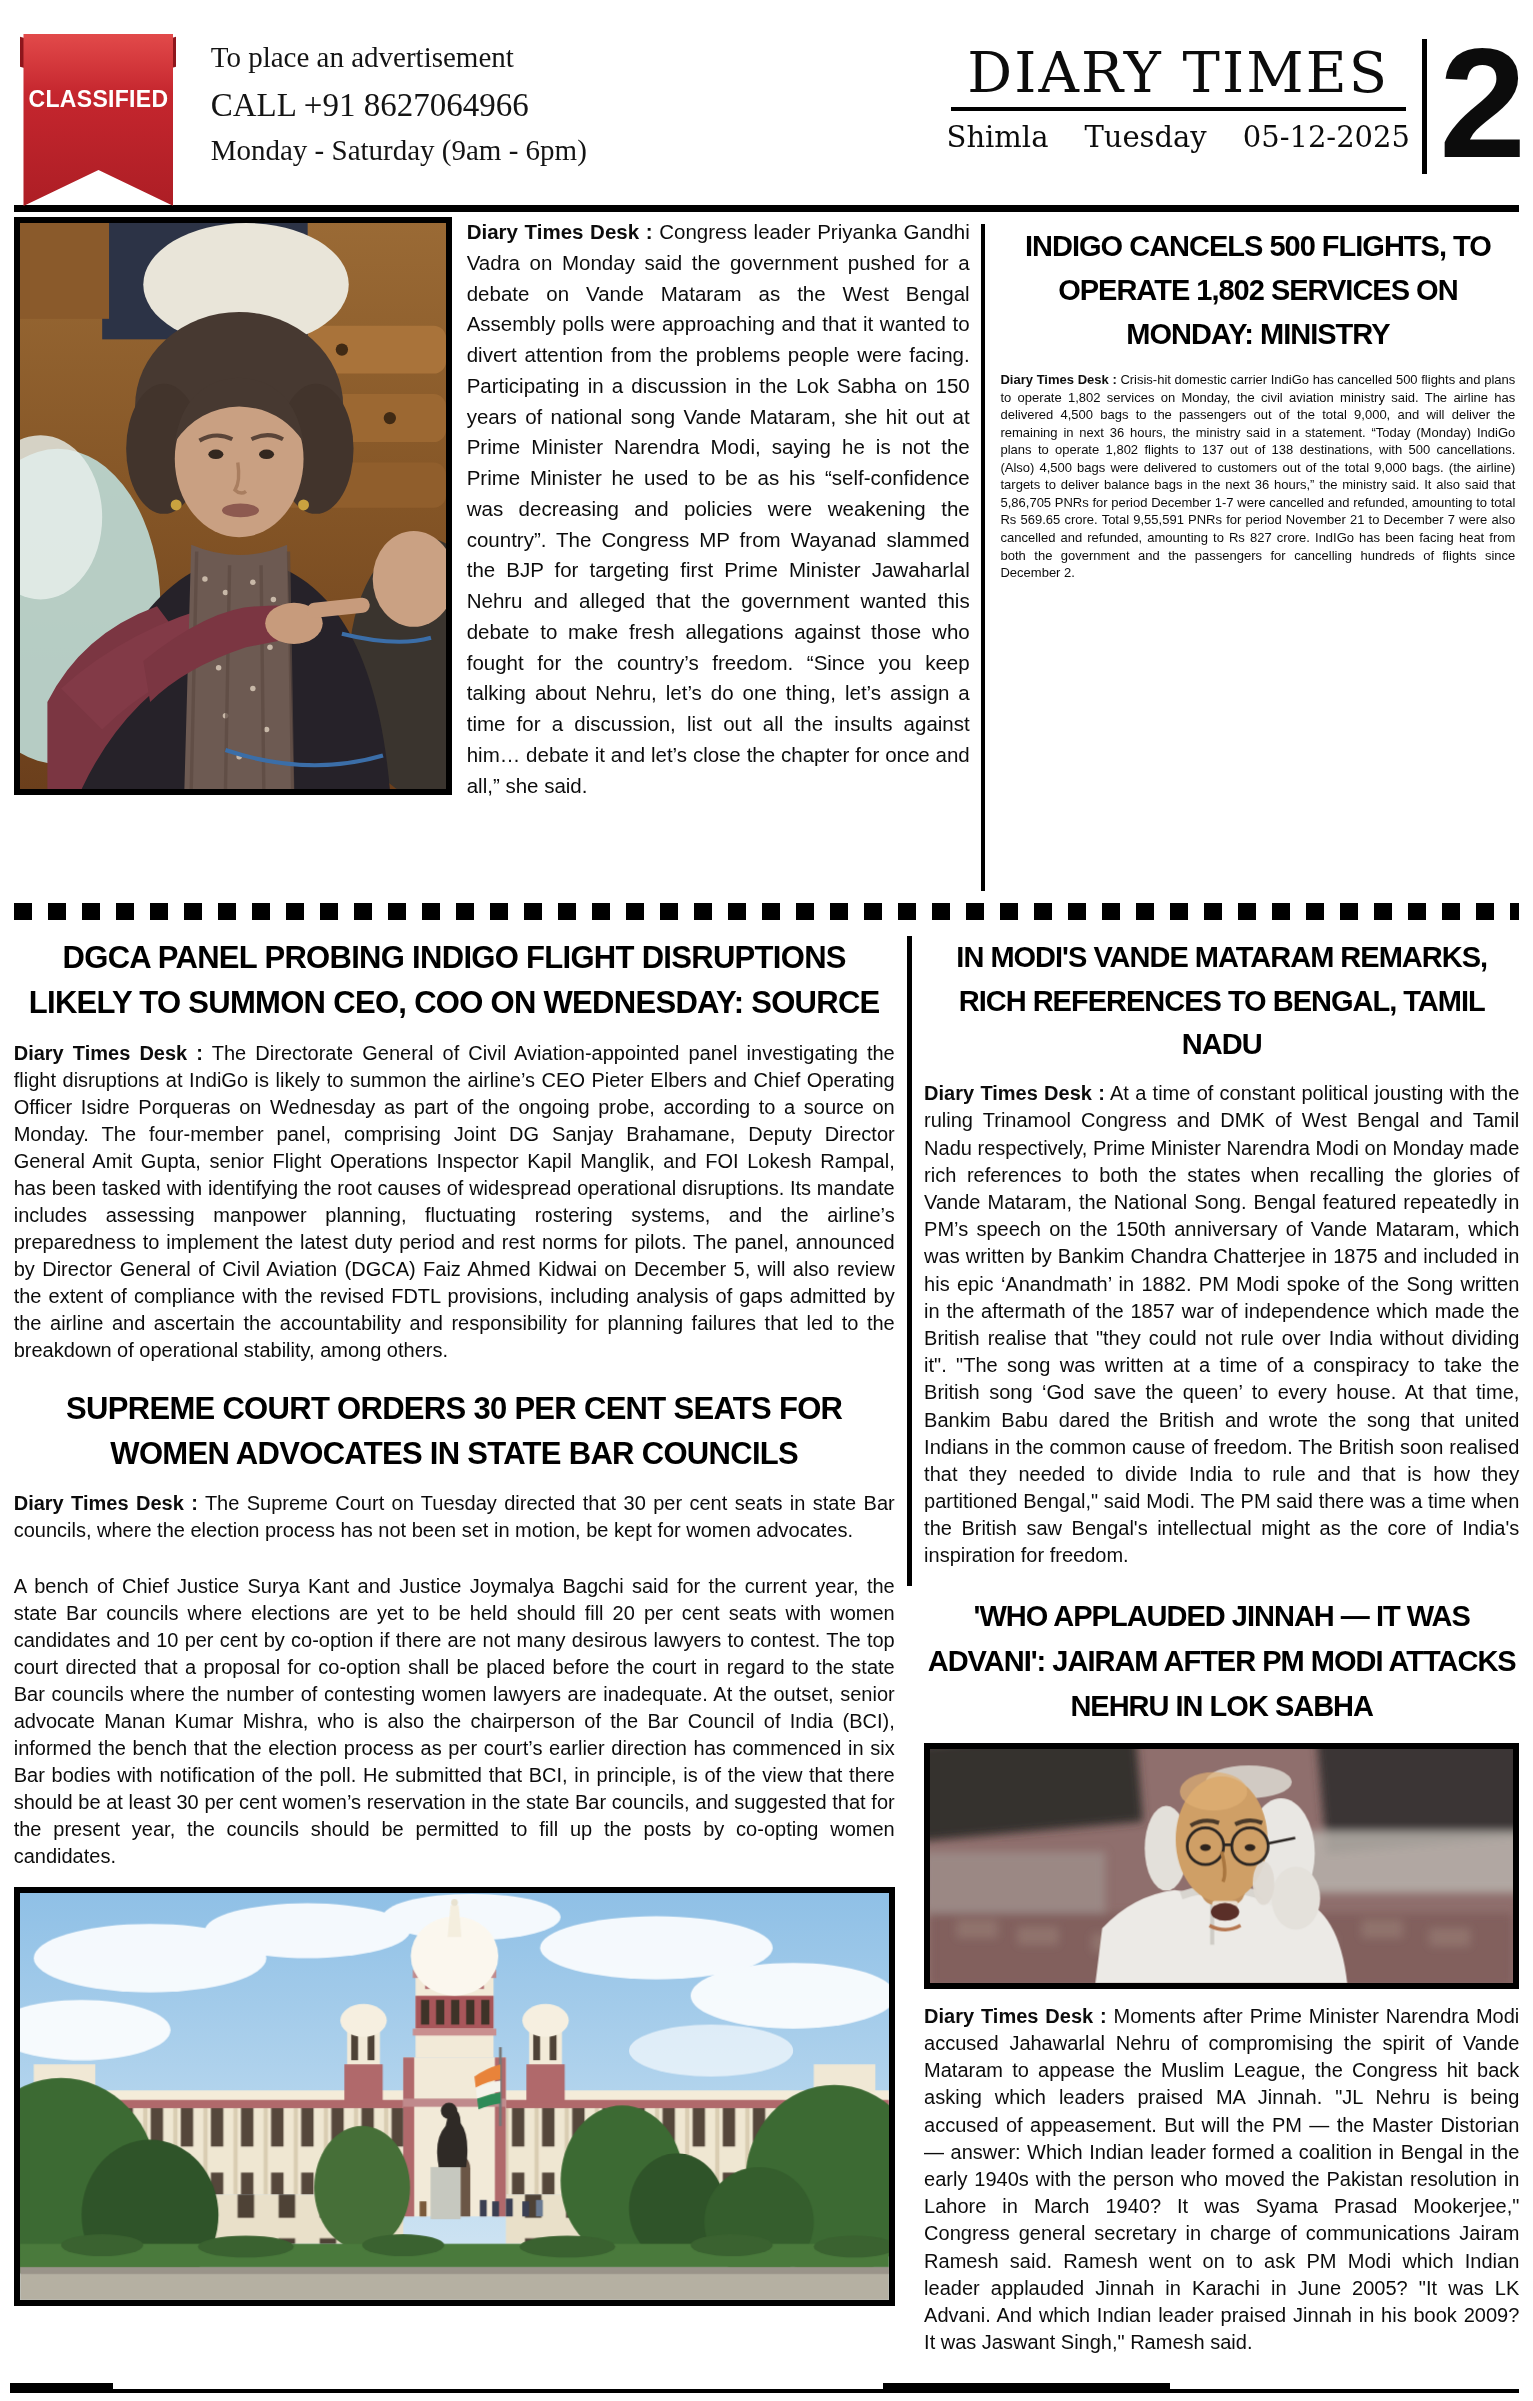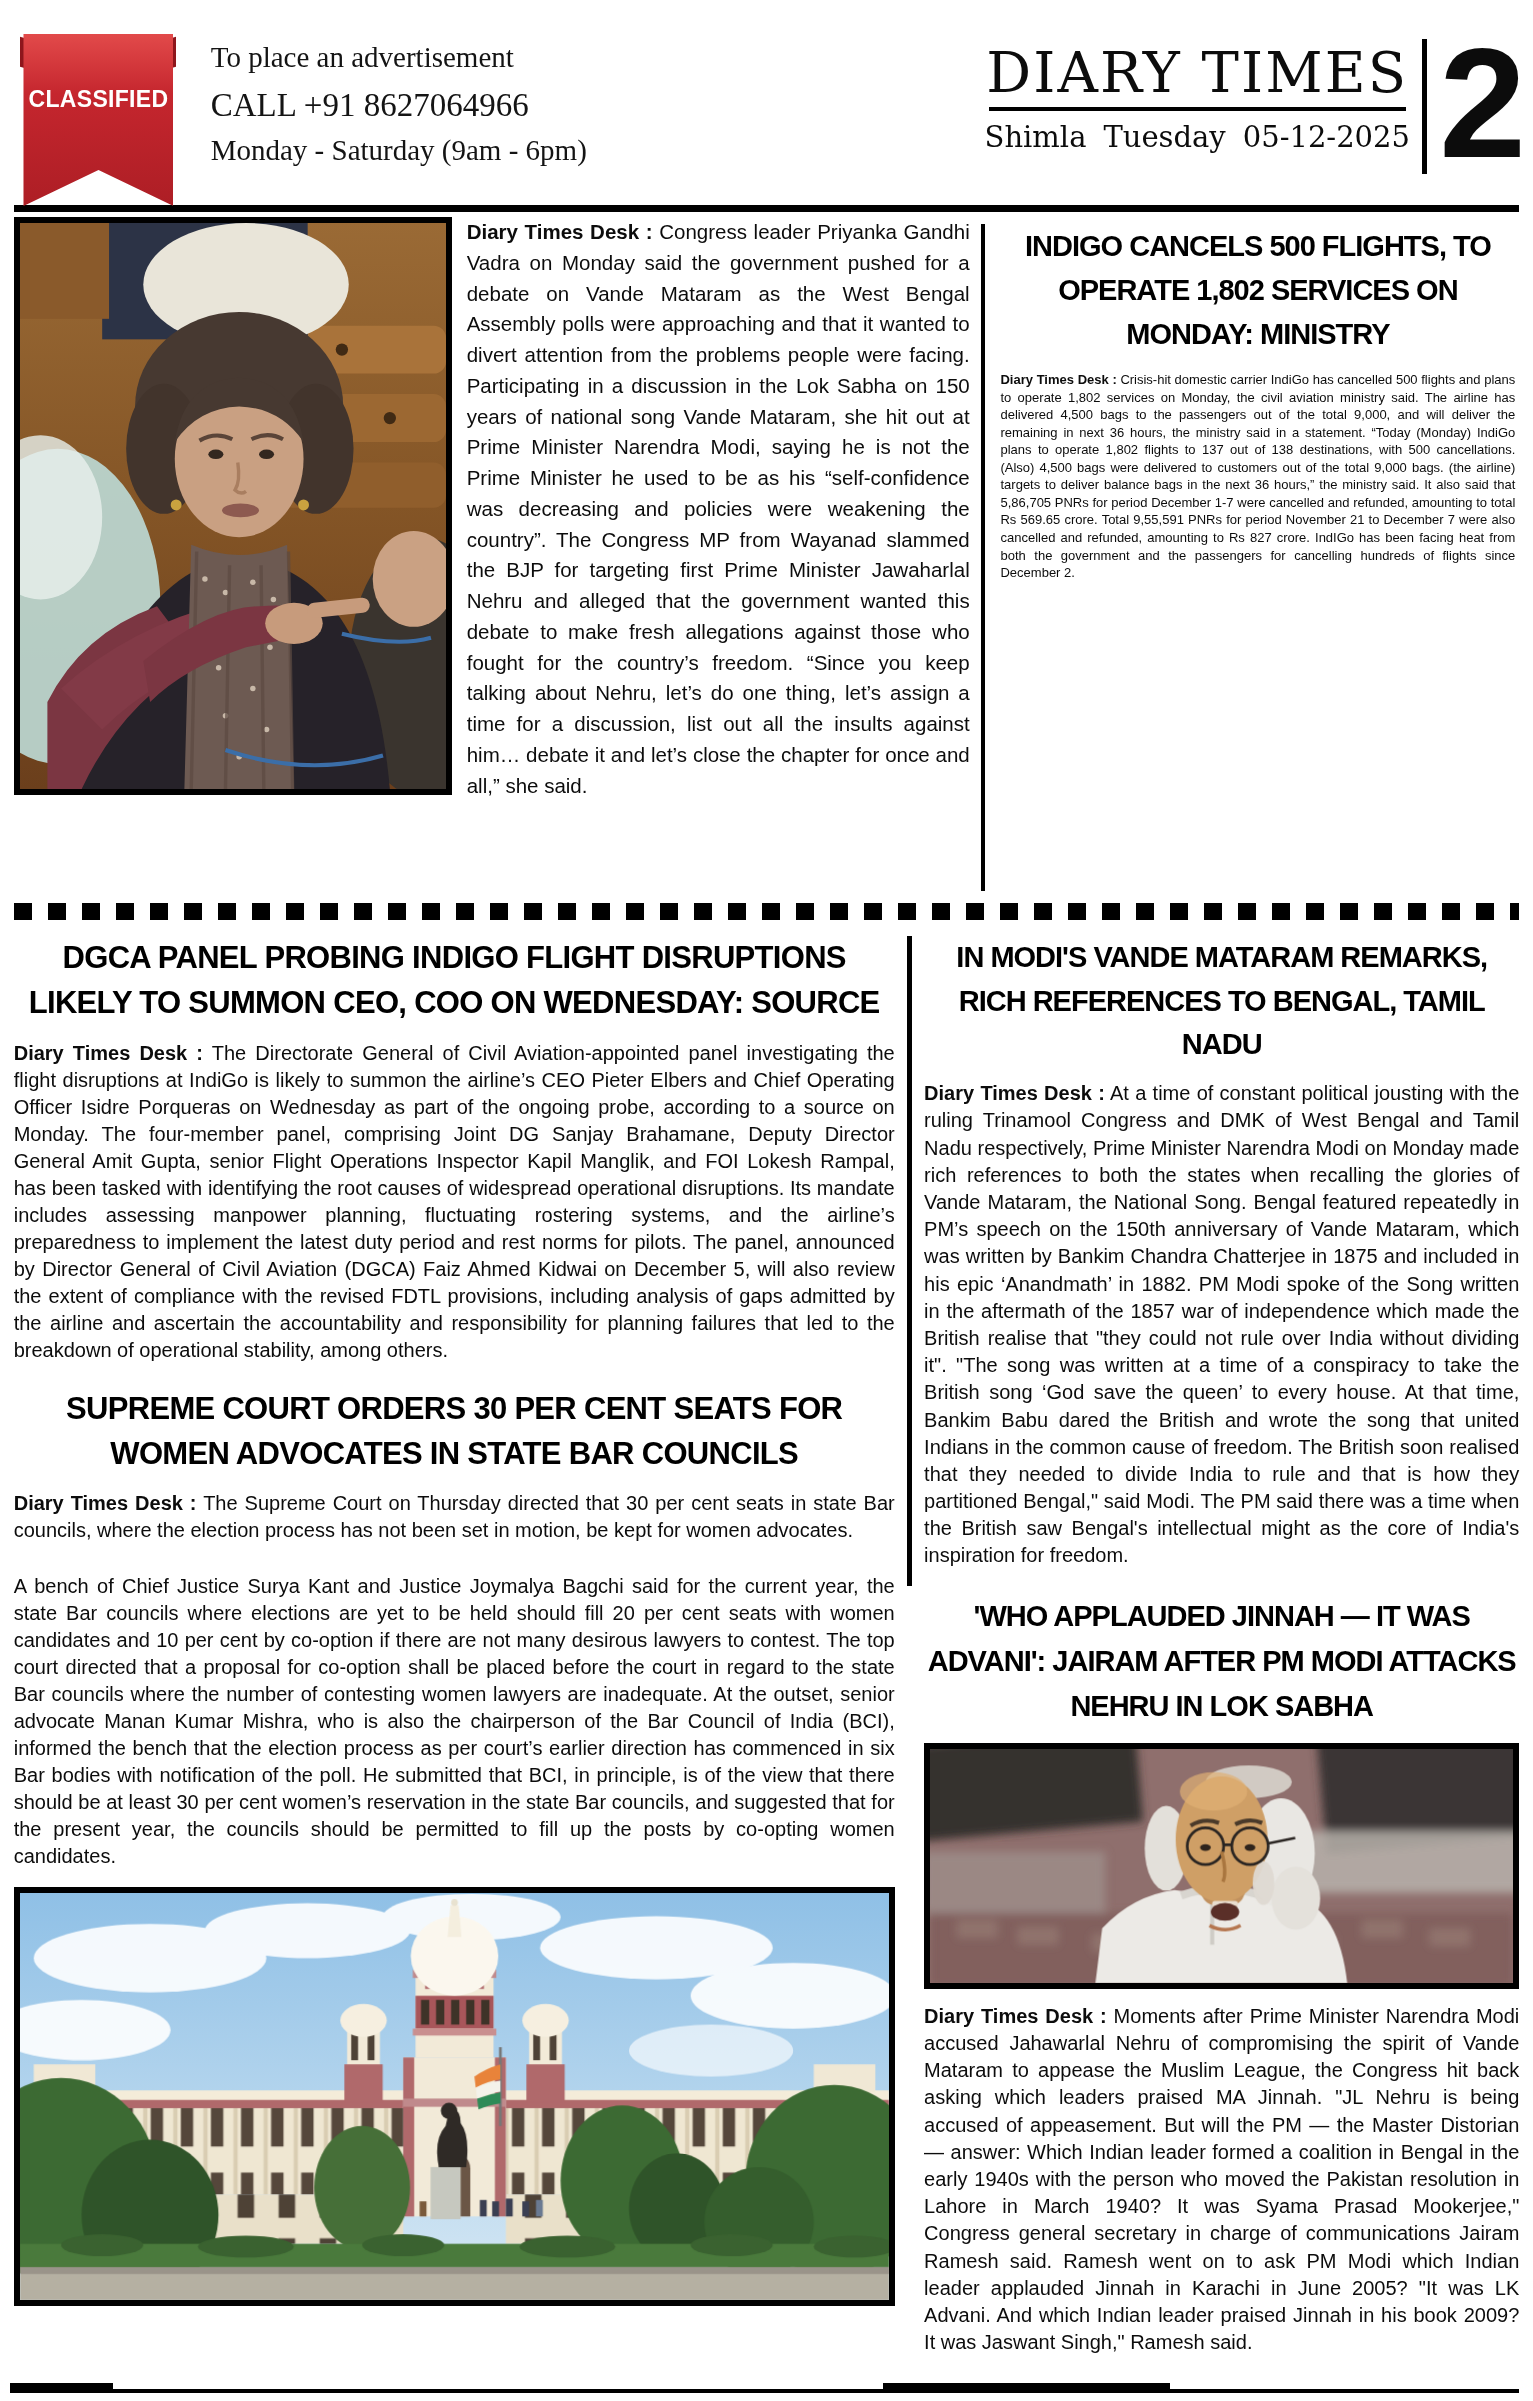--- a/index.html
+++ b/index.html
@@ -27,21 +27,21 @@
   }
   .ribbon span{color:#fff;font-weight:700;font-size:23px;letter-spacing:0.3px;}
   .ad-block{position:absolute;left:197px;top:27px;font-family:"Liberation Serif", serif;color:#141414;line-height:1.35;}
   .ad-line1{font-size:29px;}
   .ad-line2{font-size:33px;margin-top:5.5px;}
   .ad-line3{font-size:29px;margin-top:4.1px;}
   .header-right{position:absolute;right:0;top:18px;display:flex;align-items:stretch;gap:12.3px;}
   .masthead-box{text-align:center;padding-top:15px;}
   .masthead{font-family:"DejaVu Serif", serif;font-size:56px;letter-spacing:2.1px;line-height:1.02;white-space:nowrap;}
   .masthead-rule{height:4.8px;background:#000;margin:5.5px 4.1px 8.2px;}
-  .dateline{font-family:"DejaVu Serif", serif;font-size:29px;display:flex;gap:17px;justify-content:center;}
+  .dateline{font-family:"DejaVu Serif", serif;font-size:29px;display:flex;gap:36px;justify-content:center;}
   .vbar{width:4.8px;background:#000;margin:9.6px 0 4.1px;}
   .pagenum{font-size:156px;font-weight:700;line-height:149px;letter-spacing:-6.8px;}
   .rule-top{height:6.2px;background:#000;margin:1.4px 0 5.5px;}
   
   h2{font-weight:700;text-align:center;color:#000;margin:0;}
   .desk{font-weight:700;}
   
   .row-top{display:flex;gap:11px;}
   .col-a{width:956px;flex:0 0 auto;}
   .vrule-a{width:4.8px;background:#000;flex:0 0 auto;height:667px;margin-top:6.8px;}
@@ -194,21 +194,21 @@
   <div class="dashes"></div>
 
   <div class="row-mid">
     <div class="col-c">
       <section>
         <h2>DGCA PANEL PROBING INDIGO FLIGHT DISRUPTIONS LIKELY TO SUMMON CEO, COO ON WEDNESDAY: SOURCE</h2>
         <p><strong class="desk">Diary Times Desk :</strong> <span>The Directorate General of Civil Aviation-appointed panel investigating the flight disruptions at IndiGo is likely to summon the airline’s CEO Pieter Elbers and Chief Operating Officer Isidre Porqueras on Wednesday as part of the ongoing probe, according to a source on Monday. The four-member panel, comprising Joint DG Sanjay Brahamane, Deputy Director General Amit Gupta, senior Flight Operations Inspector Kapil Manglik, and FOI Lokesh Rampal, has been tasked with identifying the root causes of widespread operational disruptions. Its mandate includes assessing manpower planning, fluctuating rostering systems, and the airline’s preparedness to implement the latest duty period and rest norms for pilots. The panel, announced by Director General of Civil Aviation (DGCA) Faiz Ahmed Kidwai on December 5, will also review the extent of compliance with the revised FDTL provisions, including analysis of gaps admitted by the airline and ascertain the accountability and responsibility for planning failures that led to the breakdown of operational stability, among others.</span></p>
       </section>
       <section>
         <h2 class="sc-head">SUPREME COURT ORDERS 30 PER CENT SEATS FOR WOMEN ADVOCATES IN STATE BAR COUNCILS</h2>
-        <p><strong class="desk">Diary Times Desk :</strong> <span>The Supreme Court on Thursday directed that 30 per cent seats in state Bar councils, where the election process has not been set in motion, be kept for women advocates.</span></p>
+        <p><strong class="desk">Diary Times Desk :</strong> <span>The Supreme Court on Tuesday directed that 30 per cent seats in state Bar councils, where the election process has not been set in motion, be kept for women advocates.</span></p>
         <p class="p2">A bench of Chief Justice Surya Kant and Justice Joymalya Bagchi said for the current year, the state Bar councils where elections are yet to be held should fill 20 per cent seats with women candidates and 10 per cent by co-option if there are not many desirous lawyers to contest. The top court directed that a proposal for co-option shall be placed before the court in regard to the state Bar councils where the number of contesting women lawyers are inadequate. At the outset, senior advocate Manan Kumar Mishra, who is also the chairperson of the Bar Council of India (BCI), informed the bench that the election process as per court’s earlier direction has commenced in six Bar bodies with notification of the poll. He submitted that BCI, in principle, is of the view that there should be at least 30 per cent women’s reservation in the state Bar councils, and suggested that for the present year, the councils should be permitted to fill up the posts by co-opting women candidates.</p>
         <figure class="photo-c">
           <svg viewBox="0 0 1270 594" preserveAspectRatio="none">
             <defs>
               <linearGradient id="sky" x1="0" y1="0" x2="0" y2="1">
                 <stop offset="0" stop-color="#8fc0e6"></stop>
                   <stop offset="1" stop-color="#d6e8f4"></stop>
               </linearGradient>
               <pattern id="colon" width="44" height="130" patternUnits="userSpaceOnUse">
                 <rect width="44" height="130" fill="#efe7d2"></rect>

